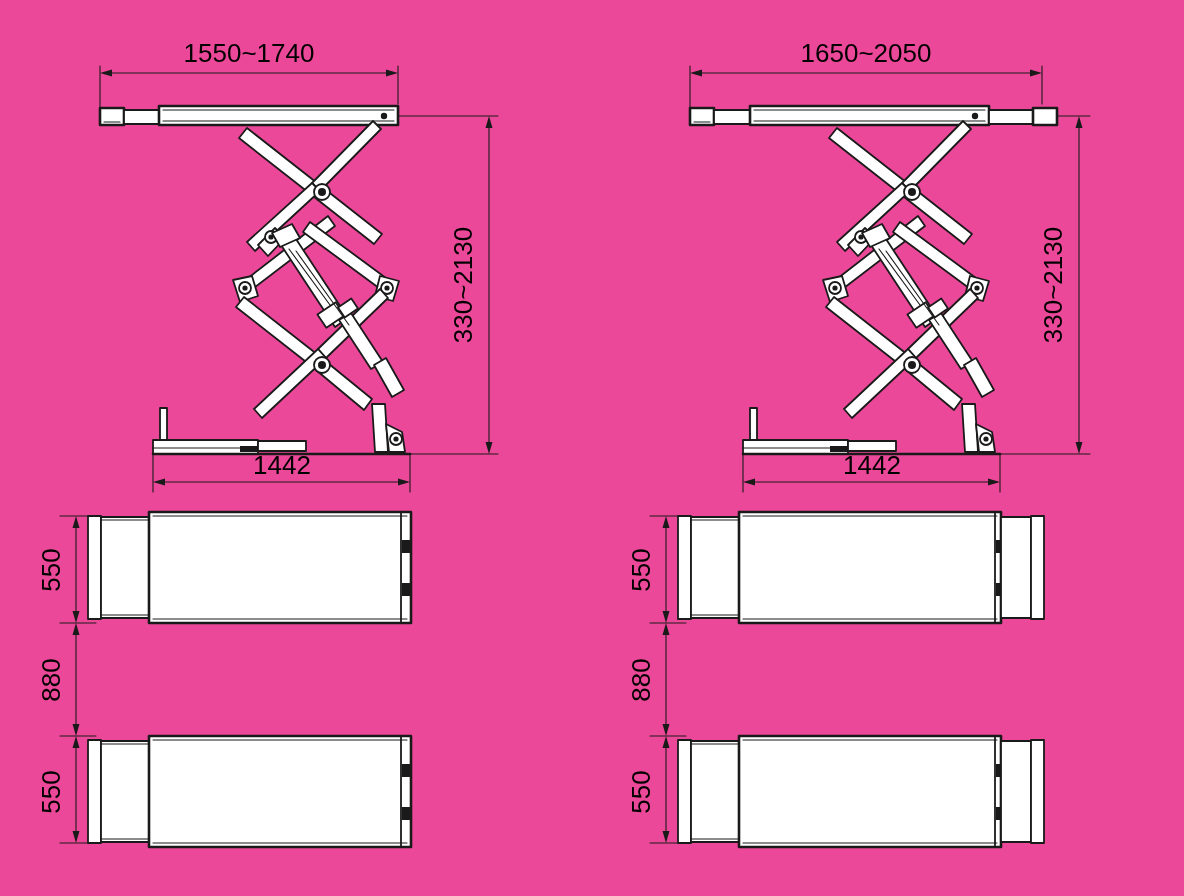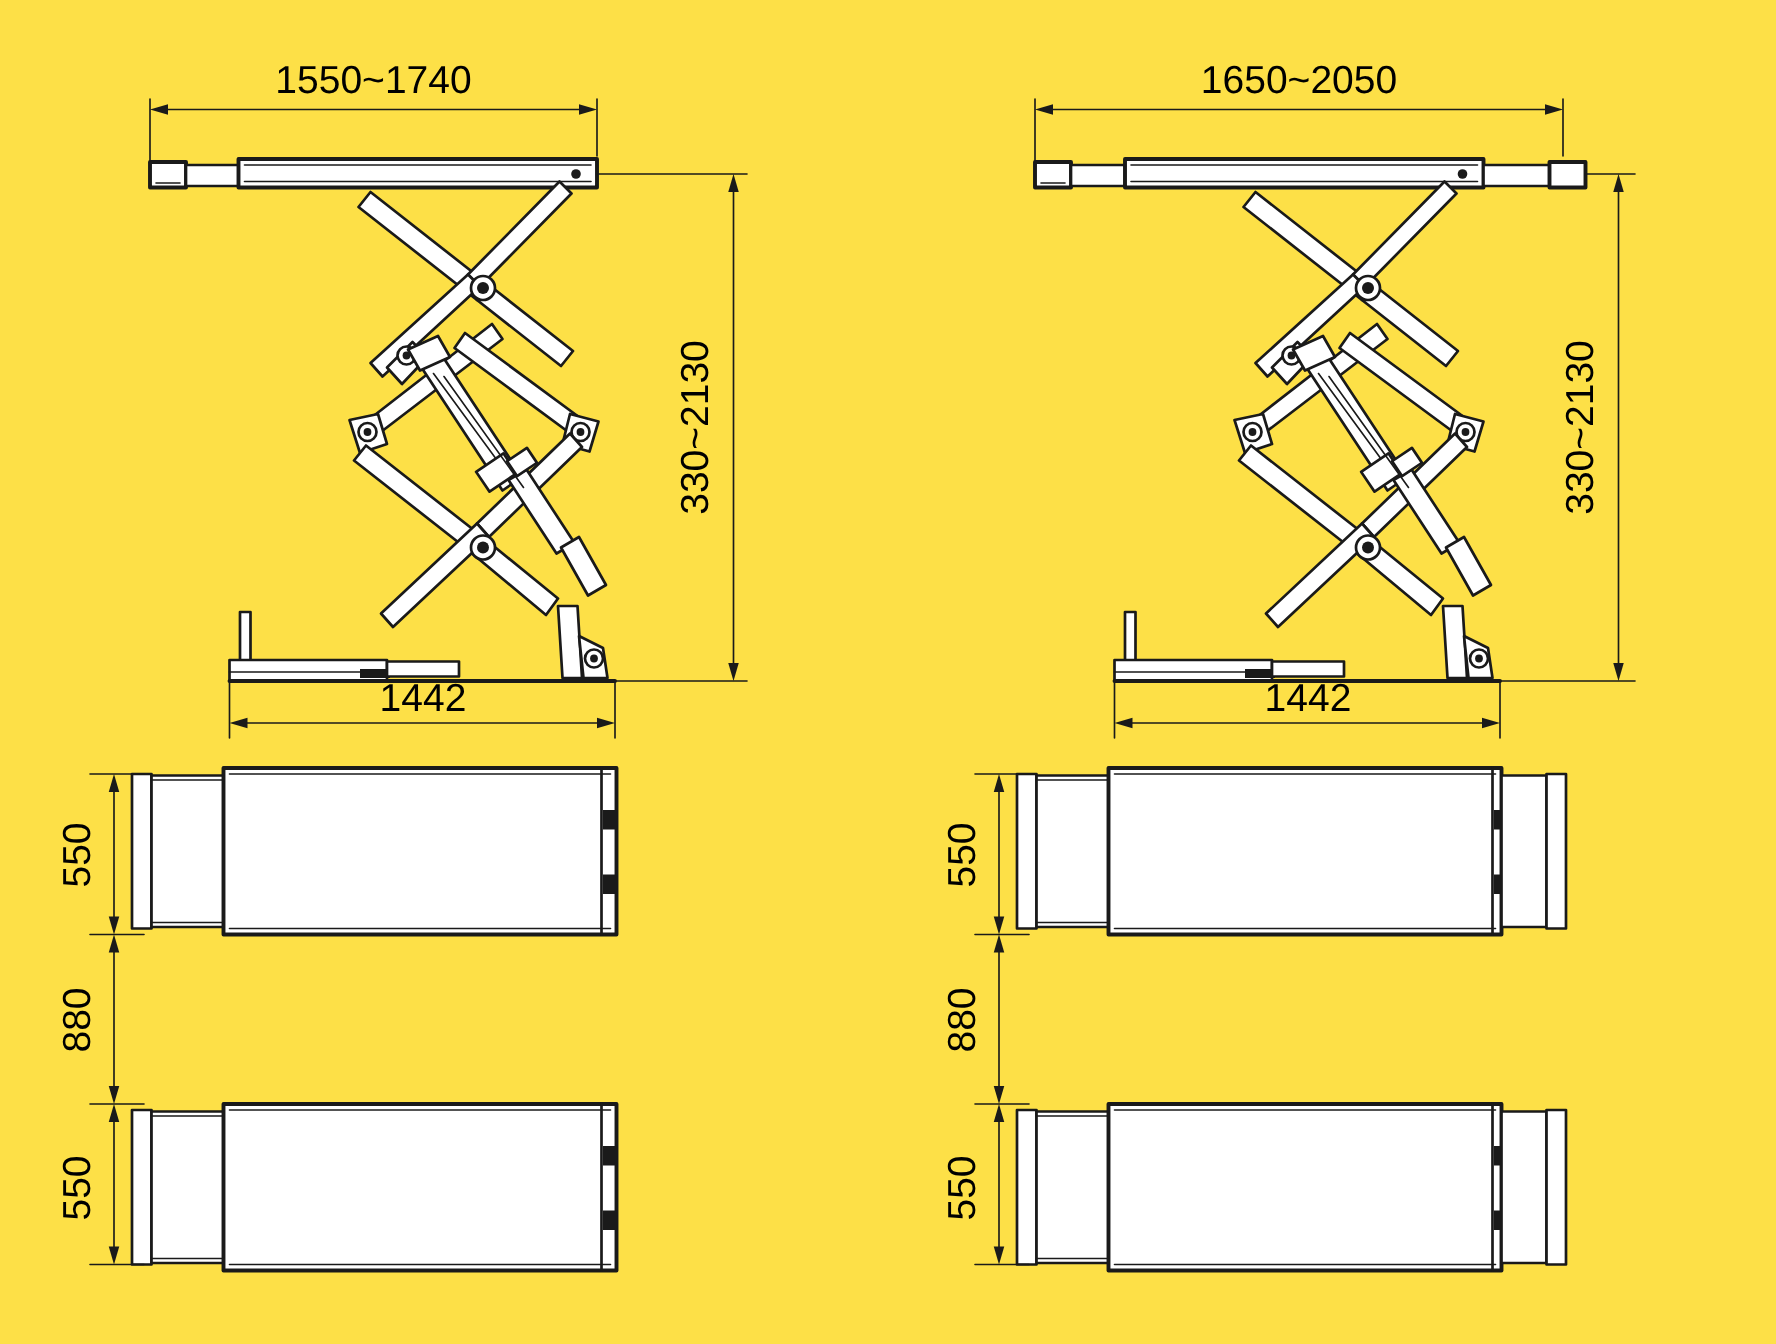--- a/index.html
+++ b/index.html
@@ -8,21 +8,21 @@
     padding: 0;
     background: #ffffff;
   }
   body {
     font-family: "Liberation Sans", sans-serif;
   }
   #sheet {
     position: relative;
     width: 1184px;
     height: 896px;
-    background: #fde047;
+    background: #ec4899;
     overflow: hidden;
   }
   #sheet svg {
     display: block;
   }
   .dim-text {
     font-family: "Liberation Sans", sans-serif;
     font-size: 26px;
     fill: #000000;
     letter-spacing: 0px;

